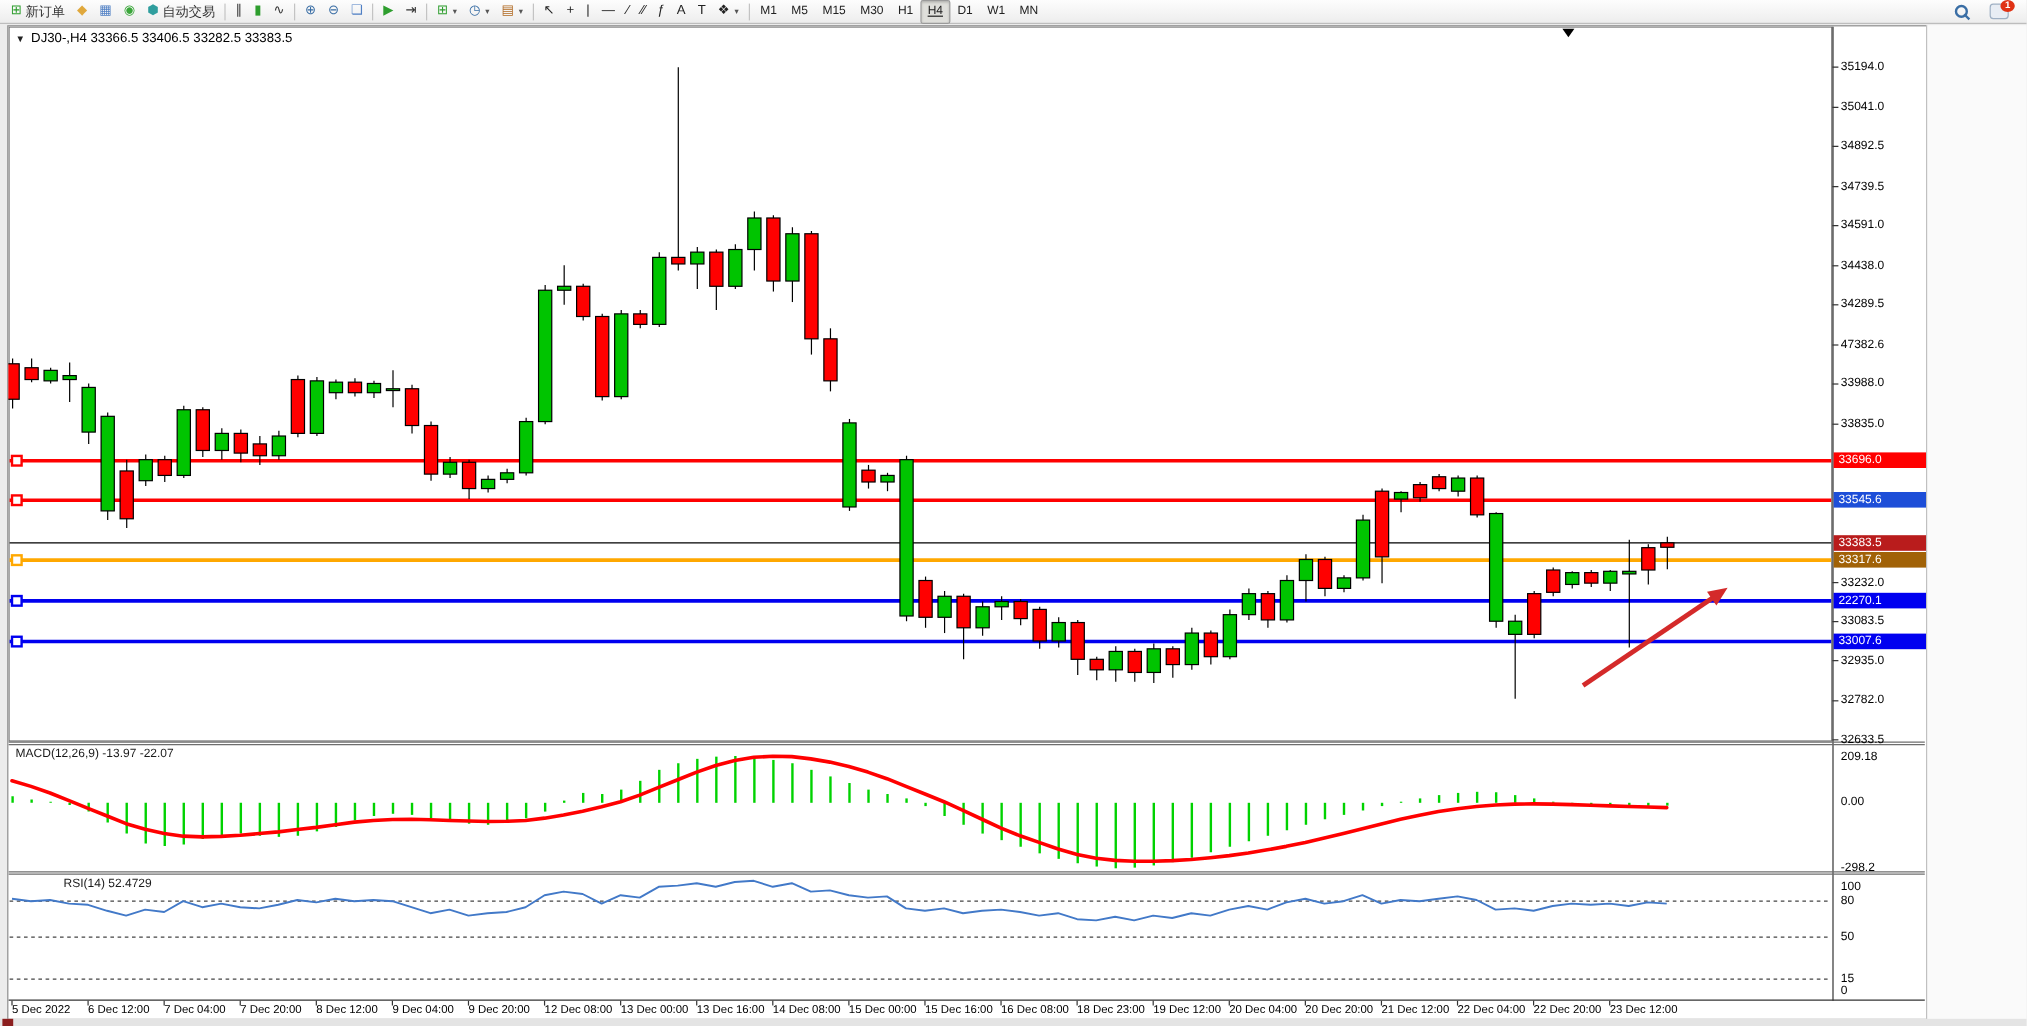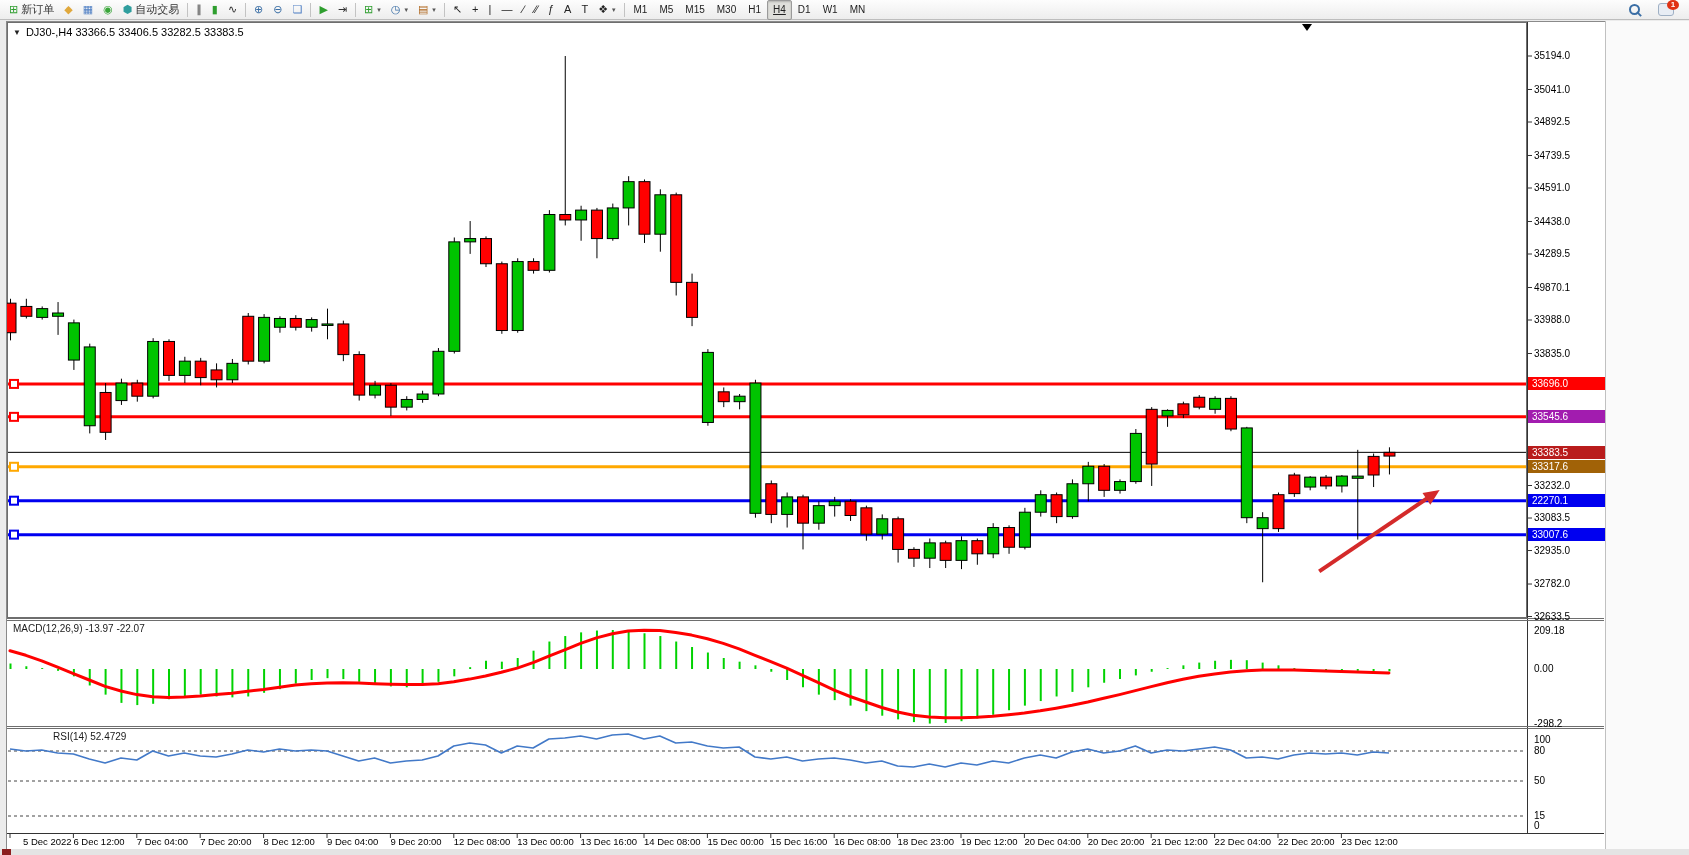--- a/index.html
+++ b/index.html
@@ -489,43 +489,43 @@
     <div class="panel-header" style="top:601px;">MACD(12,26,9) -13.97 -22.07</div>
     <div class="panel-header" style="top:709px;padding-left:40px;">RSI(14) 52.4729</div>
     <div id="overlay-labels">
         <div class="axlabel" style="top:28.0px">35194.0</div>
         <div class="axlabel" style="top:61.5px">35041.0</div>
         <div class="axlabel" style="top:94.0px">34892.5</div>
         <div class="axlabel" style="top:127.5px">34739.5</div>
         <div class="axlabel" style="top:160.0px">34591.0</div>
         <div class="axlabel" style="top:193.5px">34438.0</div>
         <div class="axlabel" style="top:226.0px">34289.5</div>
-        <div class="axlabel" style="top:259.5px">49870.1</div>
+        <div class="axlabel" style="top:259.5px">47382.6</div>
         <div class="axlabel" style="top:292.0px">33988.0</div>
         <div class="axlabel" style="top:325.5px">33835.0</div>
         <div class="axlabel" style="top:457.5px">33232.0</div>
         <div class="axlabel" style="top:490.0px">33083.5</div>
         <div class="axlabel" style="top:522.5px">32935.0</div>
         <div class="axlabel" style="top:556.0px">32782.0</div>
         <div class="axlabel" style="top:588.5px">32633.5</div>
         <div class="pricebadge" style="top:355.4px;background:#ff0000">33696.0</div>
-        <div class="pricebadge" style="top:388.4px;background:#a21caf">33545.6</div>
+        <div class="pricebadge" style="top:388.4px;background:#1d4ed8">33545.6</div>
         <div class="pricebadge" style="top:423.8px;background:#b91c1c">33383.5</div>
         <div class="pricebadge" style="top:438.3px;background:#a16207">33317.6</div>
         <div class="pricebadge" style="top:472.2px;background:#0000f0">22270.1</div>
         <div class="pricebadge" style="top:506.1px;background:#0000f0">33007.6</div>
         <div class="axlabel" style="top:602.7px">209.18</div>
         <div class="axlabel" style="top:641.0px">0.00</div>
         <div class="axlabel" style="top:695.6px">-298.2</div>
         <div class="axlabel" style="top:712px">100</div>
         <div class="axlabel" style="top:723px">80</div>
         <div class="axlabel" style="top:753px">50</div>
         <div class="axlabel" style="top:788px">15</div>
         <div class="axlabel" style="top:798px">0</div>
-        <div class="timelabel" style="left:16px">5 Dec 2022</div>
+        <div class="timelabel" style="left:3px">5 Dec 2022</div>
         <div class="timelabel" style="left:66.4px">6 Dec 12:00</div>
         <div class="timelabel" style="left:129.8px">7 Dec 04:00</div>
         <div class="timelabel" style="left:193.2px">7 Dec 20:00</div>
         <div class="timelabel" style="left:256.6px">8 Dec 12:00</div>
         <div class="timelabel" style="left:320px">9 Dec 04:00</div>
         <div class="timelabel" style="left:383.4px">9 Dec 20:00</div>
         <div class="timelabel" style="left:446.8px">12 Dec 08:00</div>
         <div class="timelabel" style="left:510.2px">13 Dec 00:00</div>
         <div class="timelabel" style="left:573.6px">13 Dec 16:00</div>
         <div class="timelabel" style="left:637px">14 Dec 08:00</div>

